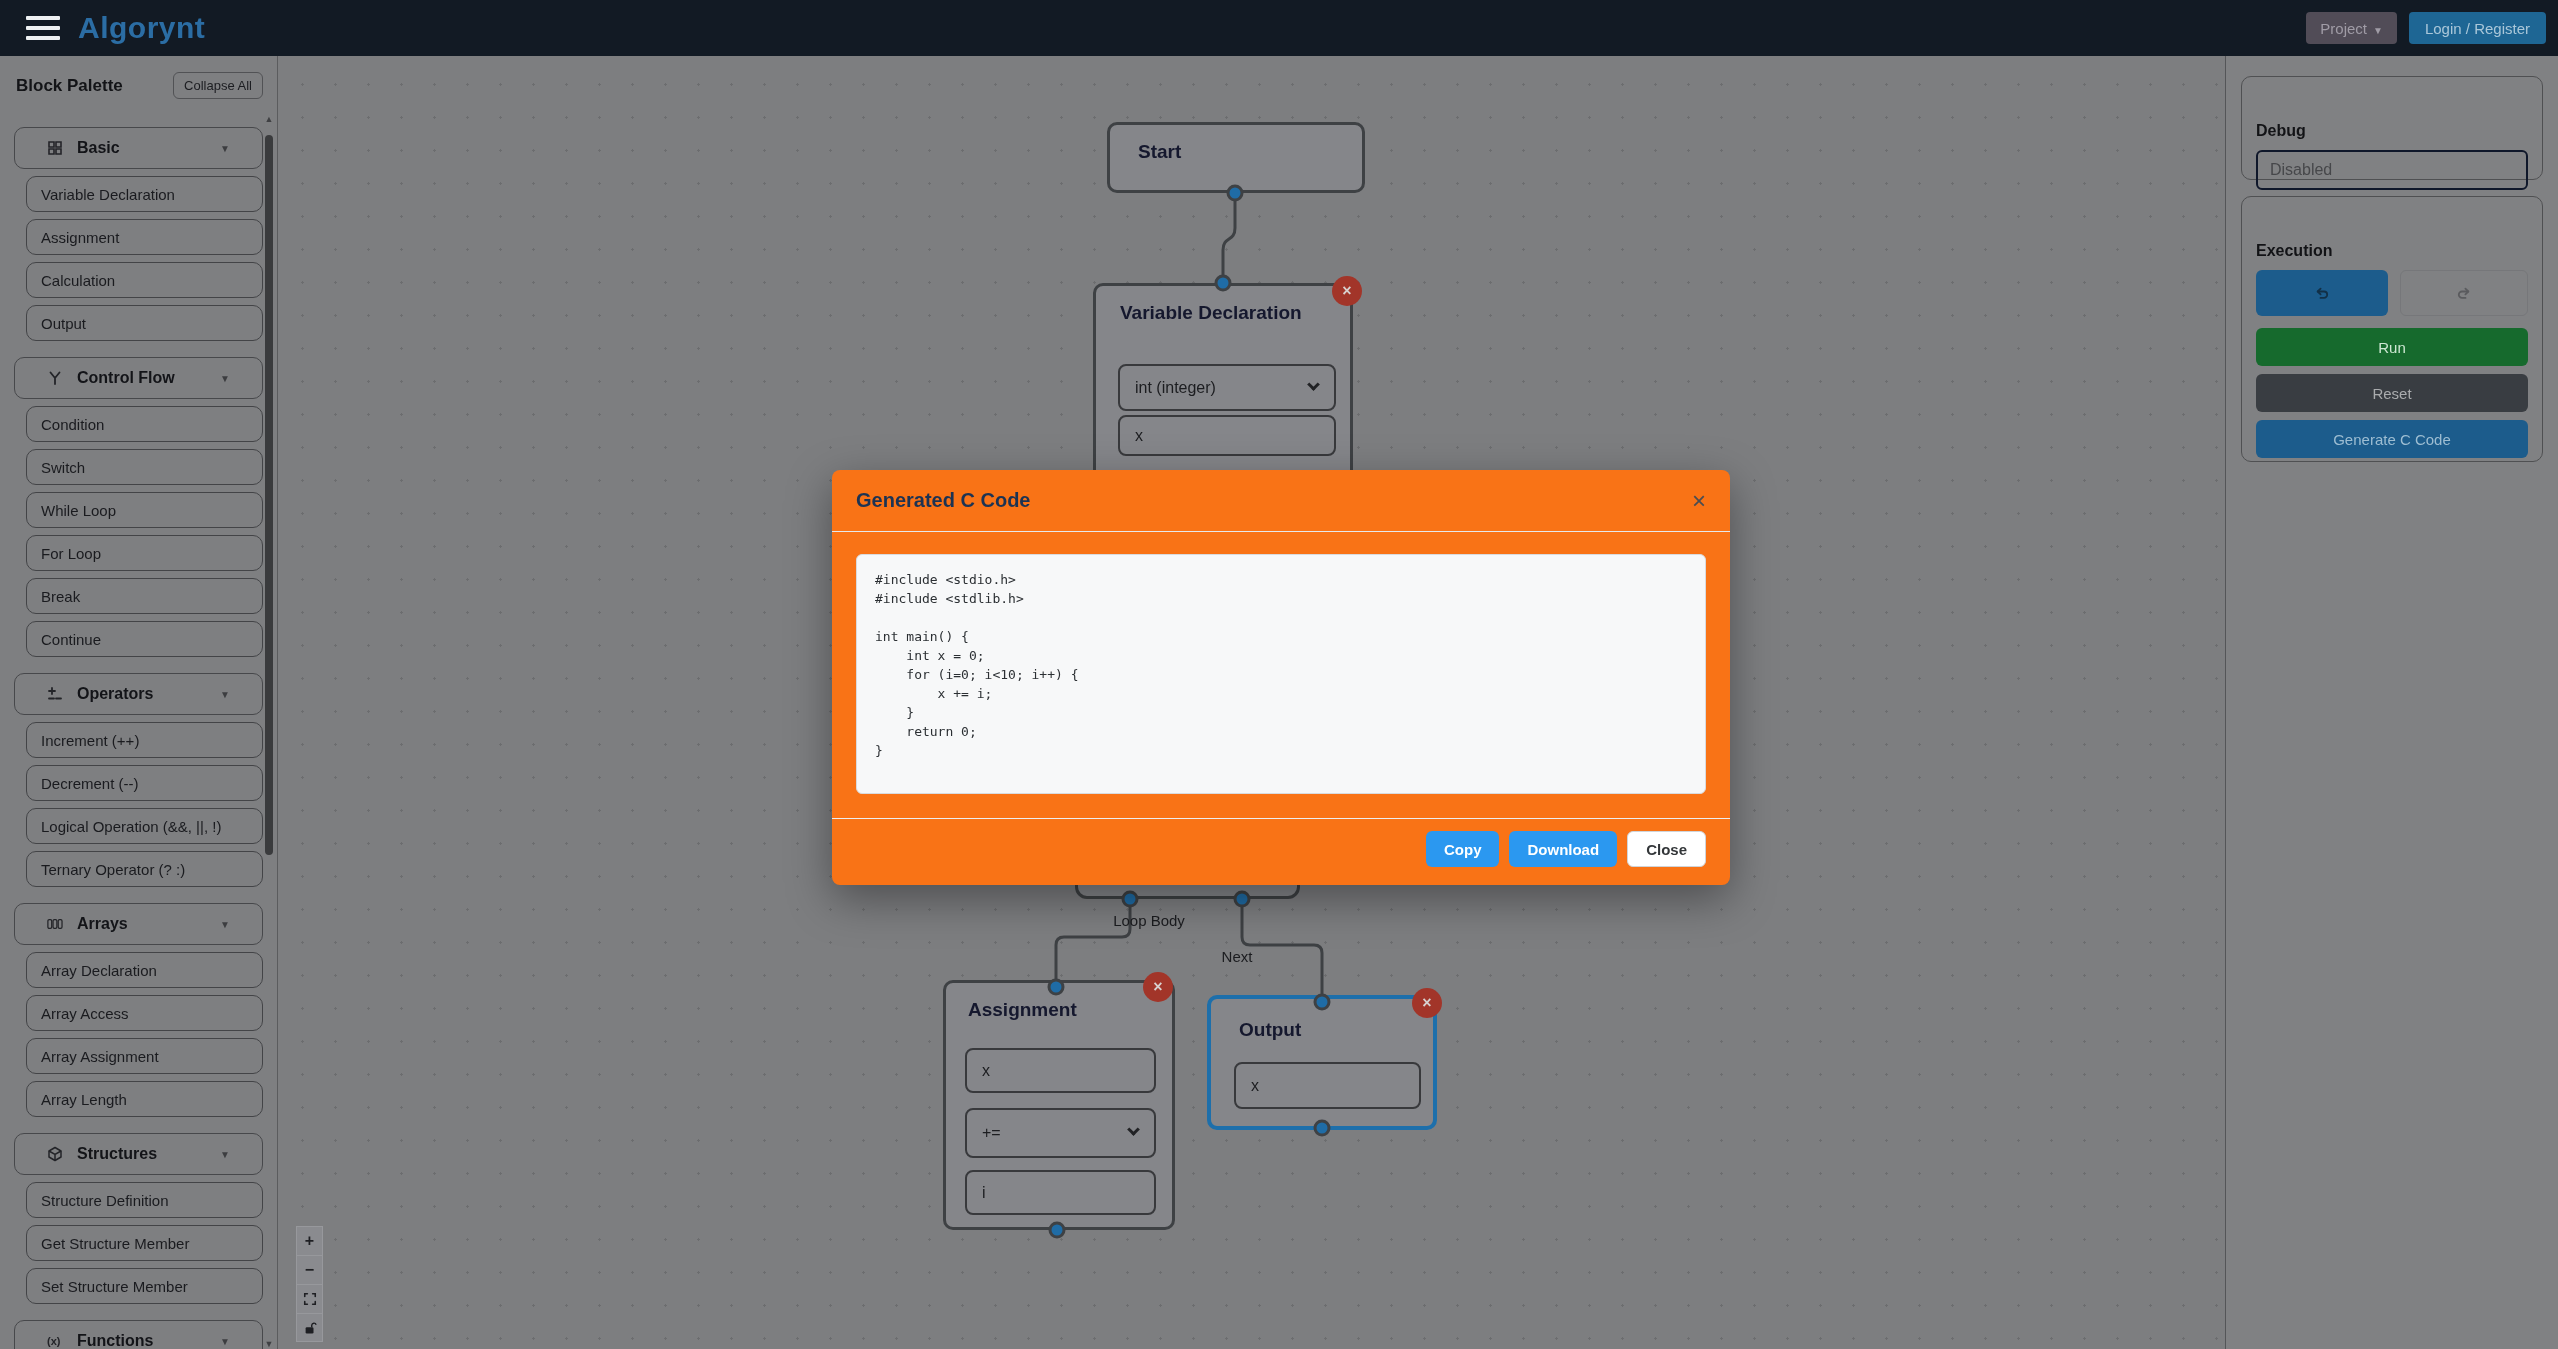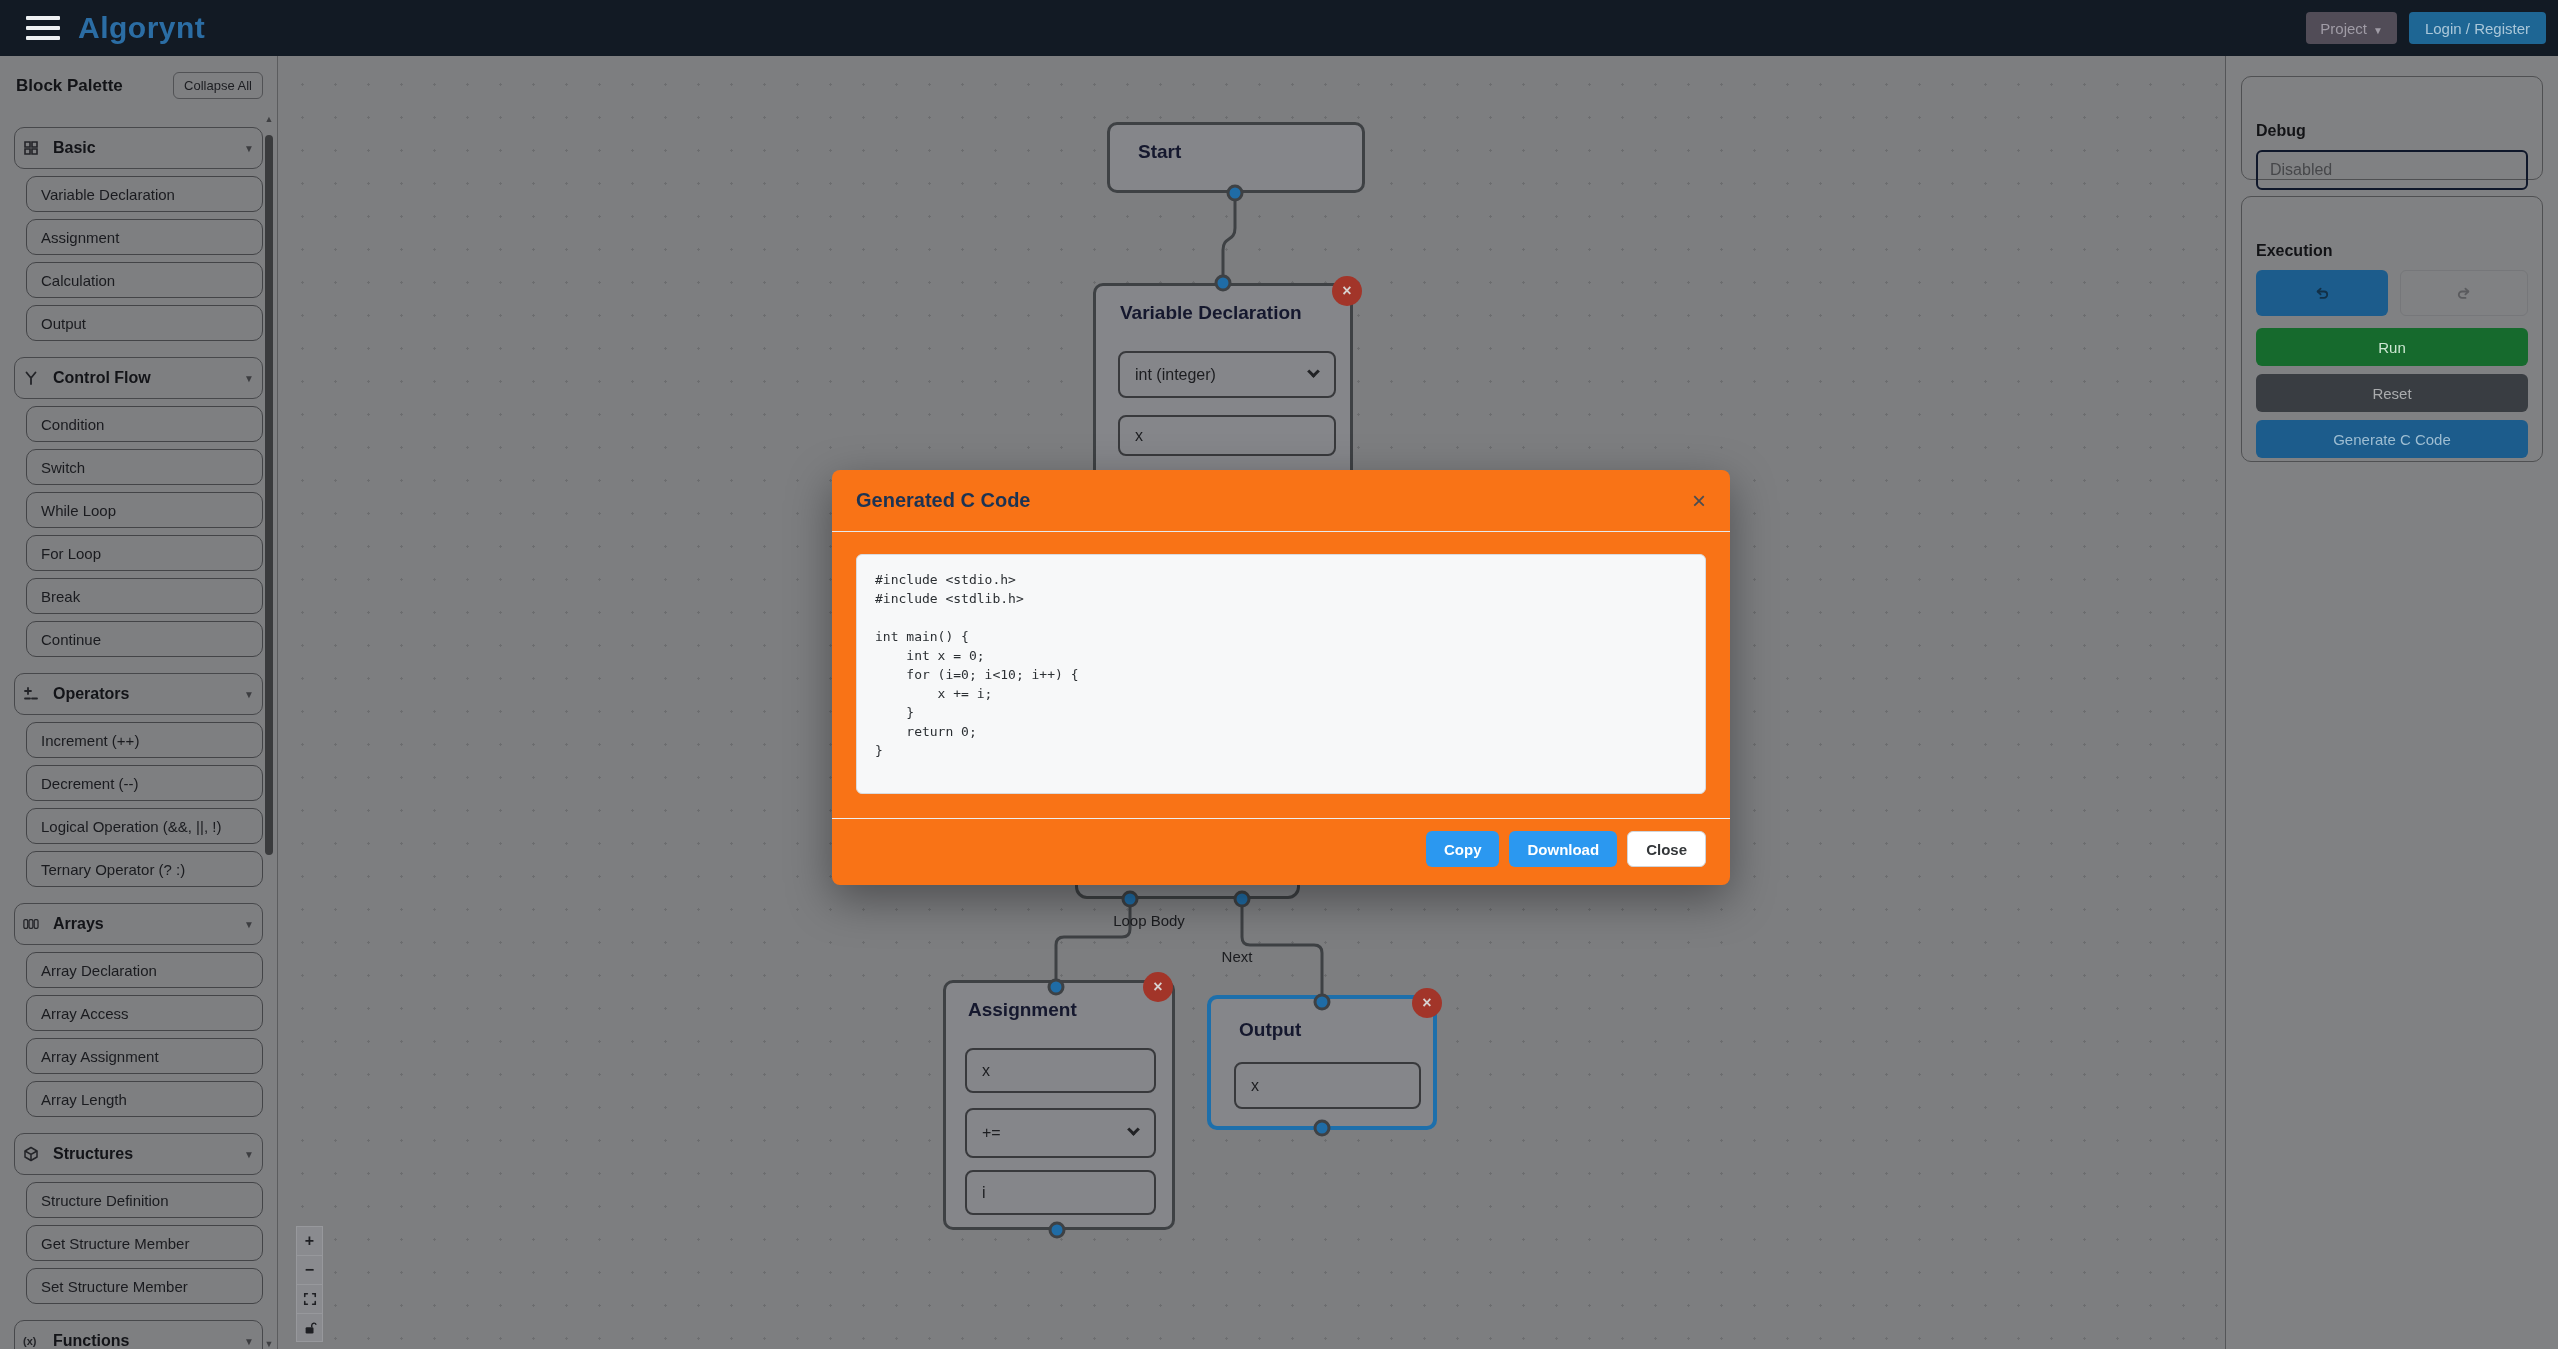--- a/index.html
+++ b/index.html
@@ -16,21 +16,21 @@
   .caret-sm { font-size:10px; margin-left:6px; }
 
   .main { position:absolute; left:0; top:56px; width:2558px; height:1293px; }
 
   
   .palette { position:absolute; left:0; top:0; width:278px; height:1293px; background:#7e7f81; border-right:1px solid #5b5c5e; overflow:hidden; }
   .palette-header { display:flex; align-items:center; justify-content:space-between; padding:16px 14px 10px 16px; }
   .palette-title { font-size:17px; font-weight:bold; color:#131417; }
   .btn-collapse { background:transparent; border:1px solid #515255; border-radius:6px; color:#1c1d21; font-size:13px; padding:5px 10px; }
   .palette-scroll { padding:18px 14px 0 14px; display:flex; flex-direction:column; gap:7px; }
-  .cat-header { display:flex; align-items:center; height:42px; border:1px solid #47484b; border-radius:10px; padding:0 8px; margin-top:9px; cursor:pointer; }
+  .cat-header { display:flex; align-items:center; height:42px; border:1px solid #47484b; border-radius:10px; padding:0 32px; margin-top:9px; cursor:pointer; }
   .cat-header.first { margin-top:0; }
   .cat-icon { width:18px; height:16px; color:#232428; display:inline-flex; align-items:center; }
   .cat-icon svg { width:16px; height:16px; }
   .cat-icon .fn-txt { font-size:11px; font-weight:bold; }
   .cat-label { font-size:16px; font-weight:bold; color:#131418; margin-left:12px; }
   .cat-caret { margin-left:auto; font-size:10px; color:#3c3d40; }
   .palette-item { height:36px; margin-left:12px; border:1px solid #434447; border-radius:10px; display:flex; align-items:center; padding:0 14px; font-size:15px; color:#1a1b1f; cursor:grab; }
 
   
   .side-scrollbar { position:absolute; right:2px; top:58px; bottom:0; width:12px; }
@@ -210,21 +210,21 @@
       <path d="M964,843 V881 Q964,889 972,889 H1036 Q1044,889 1044,897 V946"></path>
     </svg>
 
     <div class="node" id="node-start">
       <div class="node-title">Start</div>
     </div>
     <div class="dot" style="left:957px; top:137px;"></div>
 
     <div class="node" id="node-vardecl">
       <div class="node-title">Variable Declaration</div>
-      <div class="node-field" style="left:22px; top:65px; width:218px; height:47px;">
+      <div class="node-field" style="left:22px; top:78px; width:218px; height:47px;">
         <span>int (integer)</span>
           <span class="chev"></span>
       </div>
       <div class="node-field" style="left:22px; top:129px; width:218px; height:41px;">
         <span>x</span>
       </div>
     </div>
     <div class="dot" style="left:945px; top:227px;"></div>
     <div class="node-x" style="left:1069px; top:235px;">×</div>
 

